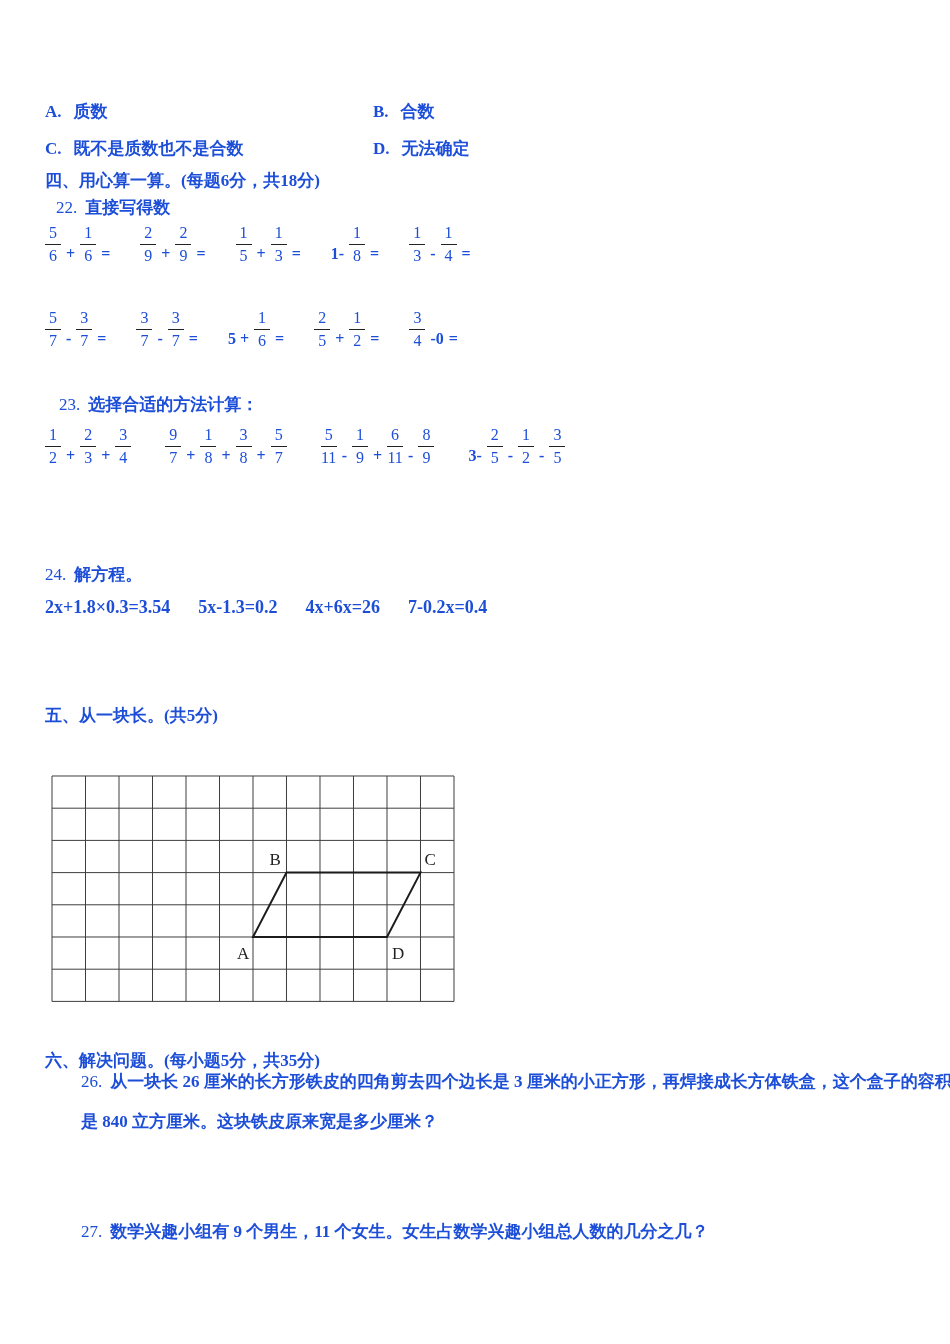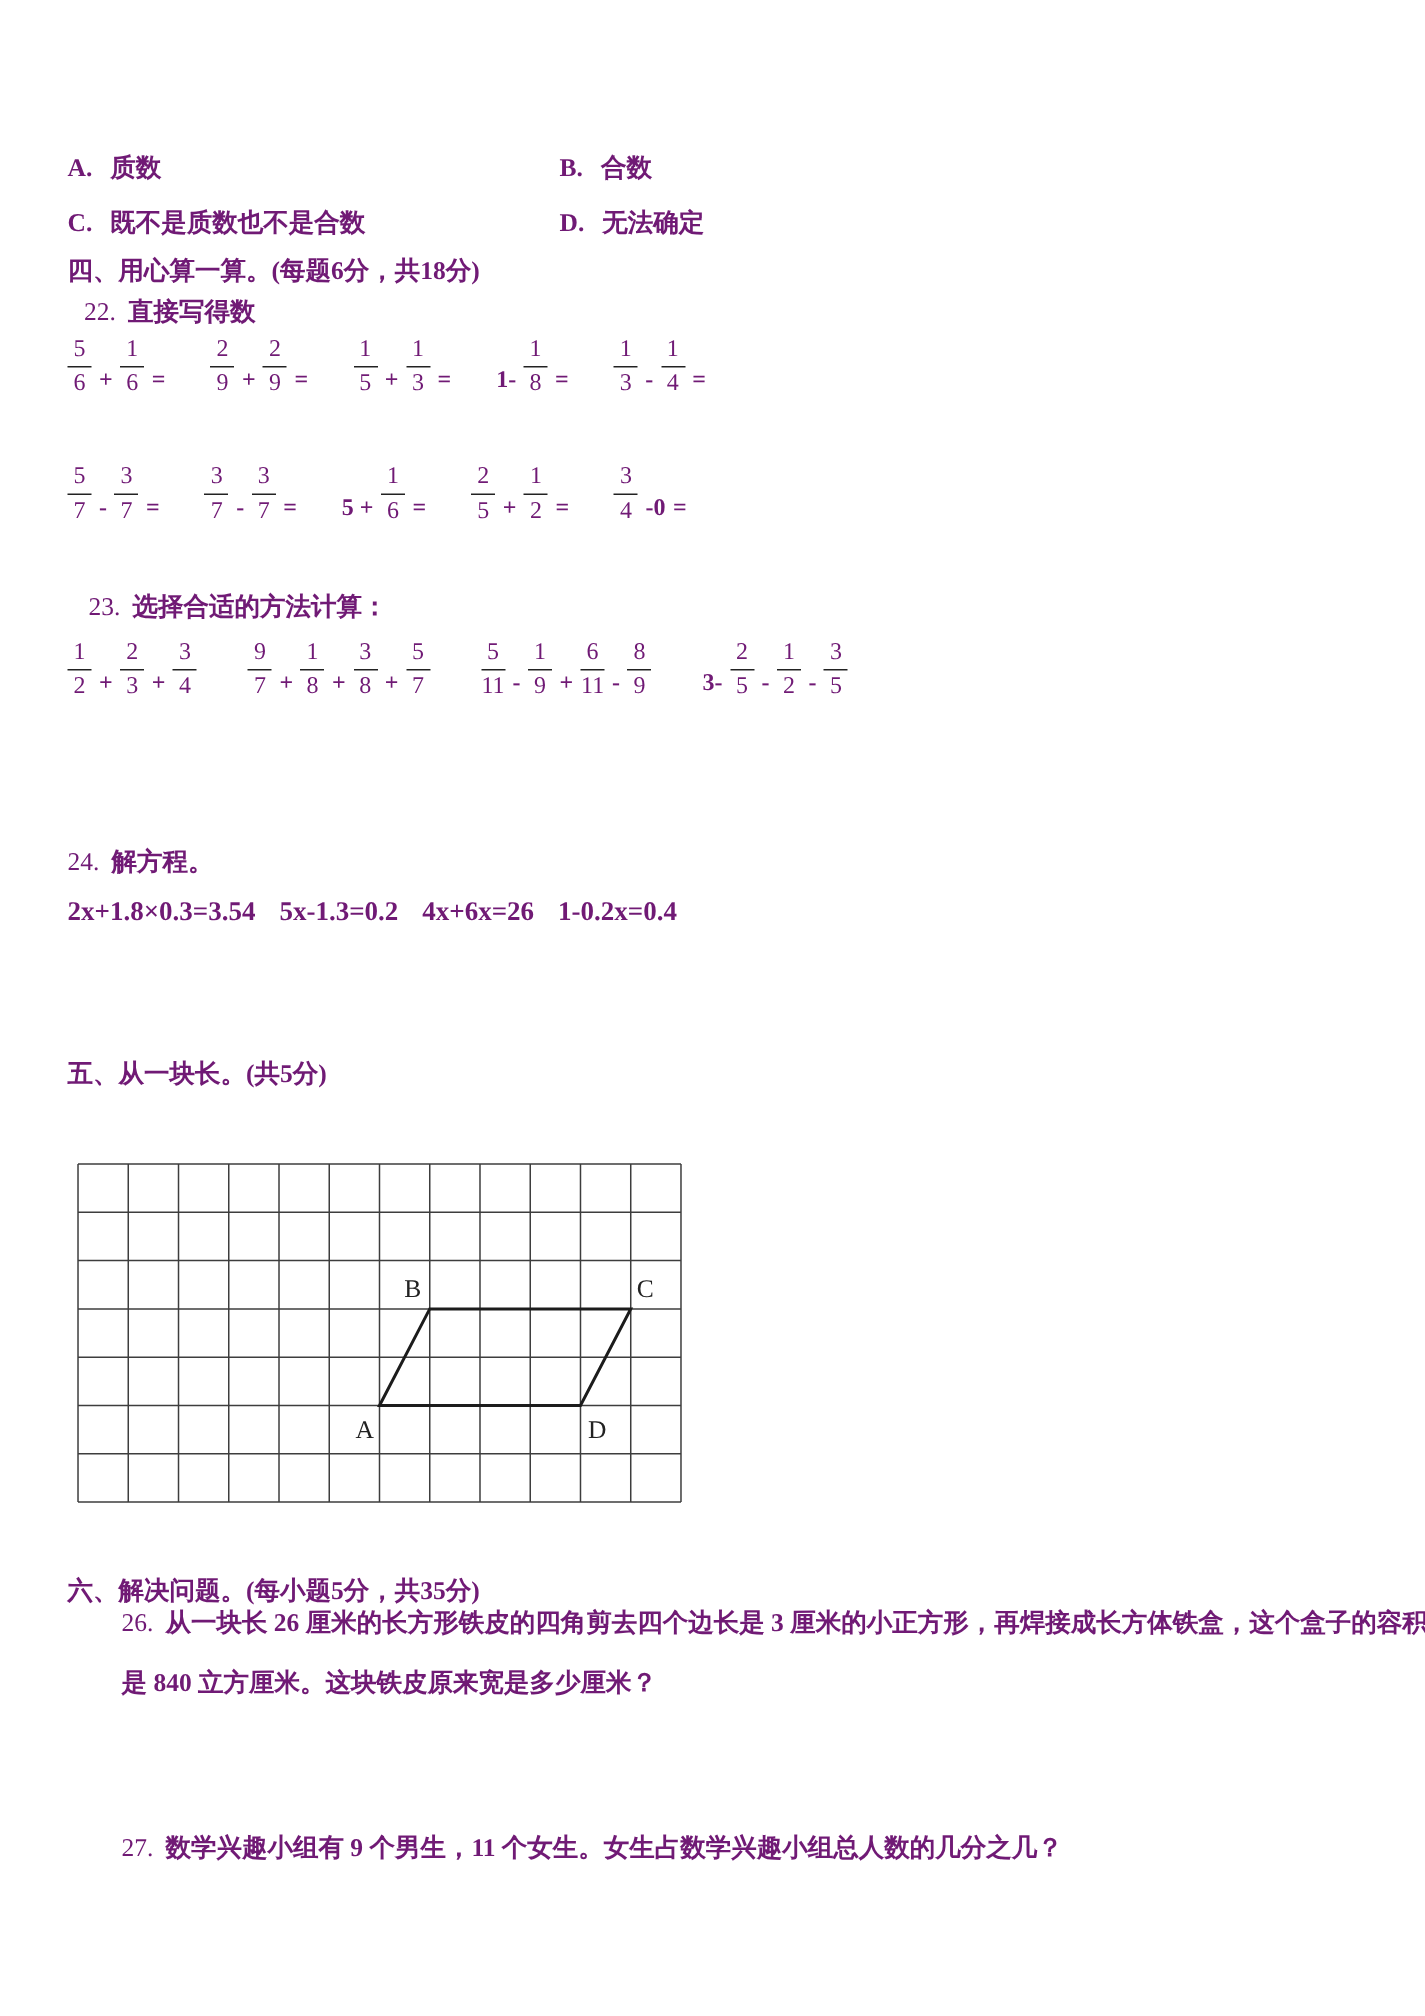--- a/index.html
+++ b/index.html
@@ -1,35 +1,35 @@
 <!DOCTYPE html>
 <html><head>
 <meta charset="utf-8">
 <style>
   html,body{margin:0;padding:0;background:#ffffff;}
   .page{
     position:relative;width:950px;height:1344px;background:#fff;
-    font-family:"Liberation Serif","DejaVu Serif",serif;color:#701a75;
+    font-family:"Liberation Serif","DejaVu Serif",serif;color:#1d4ed8;
     overflow:hidden;
   }
   .abs{position:absolute;}
   .opt{font-weight:bold;font-size:17px;white-space:nowrap;}
   .opt .olabel{margin-right:12px;}
   .sec-title{font-weight:bold;font-size:17px;white-space:nowrap;}
   .qheader{font-size:17px;white-space:nowrap;}
   .qnum{font-weight:normal;margin-right:8px;}
   .qtitle{font-weight:bold;}
   .expr-row{display:flex;align-items:flex-end;}
   .expr{display:inline-flex;align-items:flex-end;gap:5px;}
   .frac{display:inline-flex;flex-direction:column;align-items:center;font-size:16px;line-height:1;}
   .fnum{padding:0 4px 3px;border-bottom:1.4px solid #222;}
   .fden{padding-top:3px;}
   .mop,.mtxt{font-weight:bold;font-size:16px;line-height:1.05;padding-bottom:1px;white-space:nowrap;}
   .equation{font-weight:bold;font-size:18px;white-space:nowrap;}
-  .eq-row{display:flex;align-items:center;gap:16px;}
+  .eq-row{display:flex;align-items:center;gap:28px;}
   .qtext{font-weight:bold;font-size:17px;line-height:40px;margin-left:36px;}
   .qtext .qnum{font-weight:normal;}
   .figure{line-height:0;}
 </style>
 </head>
 <body>
 
 <div class="page">
 
   <div class="abs opt" style="top:100px;left:45px;">
@@ -245,21 +245,21 @@
       </span>
     </div>
 
   <div class="abs qheader" style="top:563px;left:45px;">
     <span class="qnum">24.</span><span class="qtitle">解方程。</span>
   </div>
   <div class="abs eq-row" style="top:597px;left:45px;">
       <span class="equation">2x+1.8×0.3=3.54</span>
       <span class="equation">5x-1.3=0.2</span>
       <span class="equation">4x+6x=26</span>
-      <span class="equation">1-0.2x=0.4</span>
+      <span class="equation">7-0.2x=0.4</span>
     </div>
 
   <div class="abs sec-title" style="top:704px;left:45px;">五、从一块长。(共5分)</div>
 
   <div class="abs figure" style="top:775px;left:51px;"><svg width="404" height="227.40000000000003" viewBox="-1 -1 404 227.40000000000003">
         <line x1="0" y1="0" x2="0" y2="225.40000000000003" stroke="#3d3d3d" stroke-width="1"></line>
         <line x1="33.5" y1="0" x2="33.5" y2="225.40000000000003" stroke="#3d3d3d" stroke-width="1"></line>
         <line x1="67" y1="0" x2="67" y2="225.40000000000003" stroke="#3d3d3d" stroke-width="1"></line>
         <line x1="100.5" y1="0" x2="100.5" y2="225.40000000000003" stroke="#3d3d3d" stroke-width="1"></line>
         <line x1="134" y1="0" x2="134" y2="225.40000000000003" stroke="#3d3d3d" stroke-width="1"></line>

